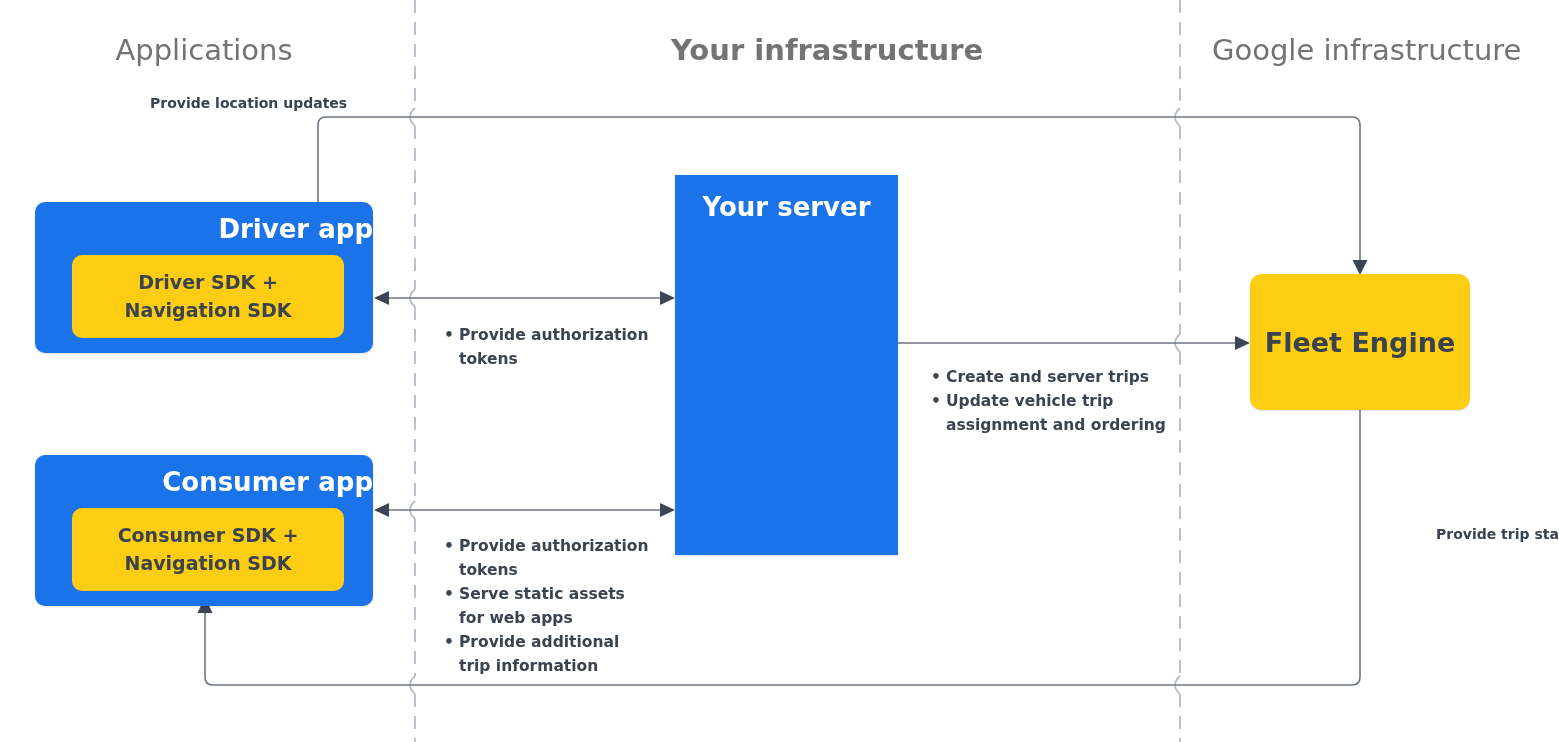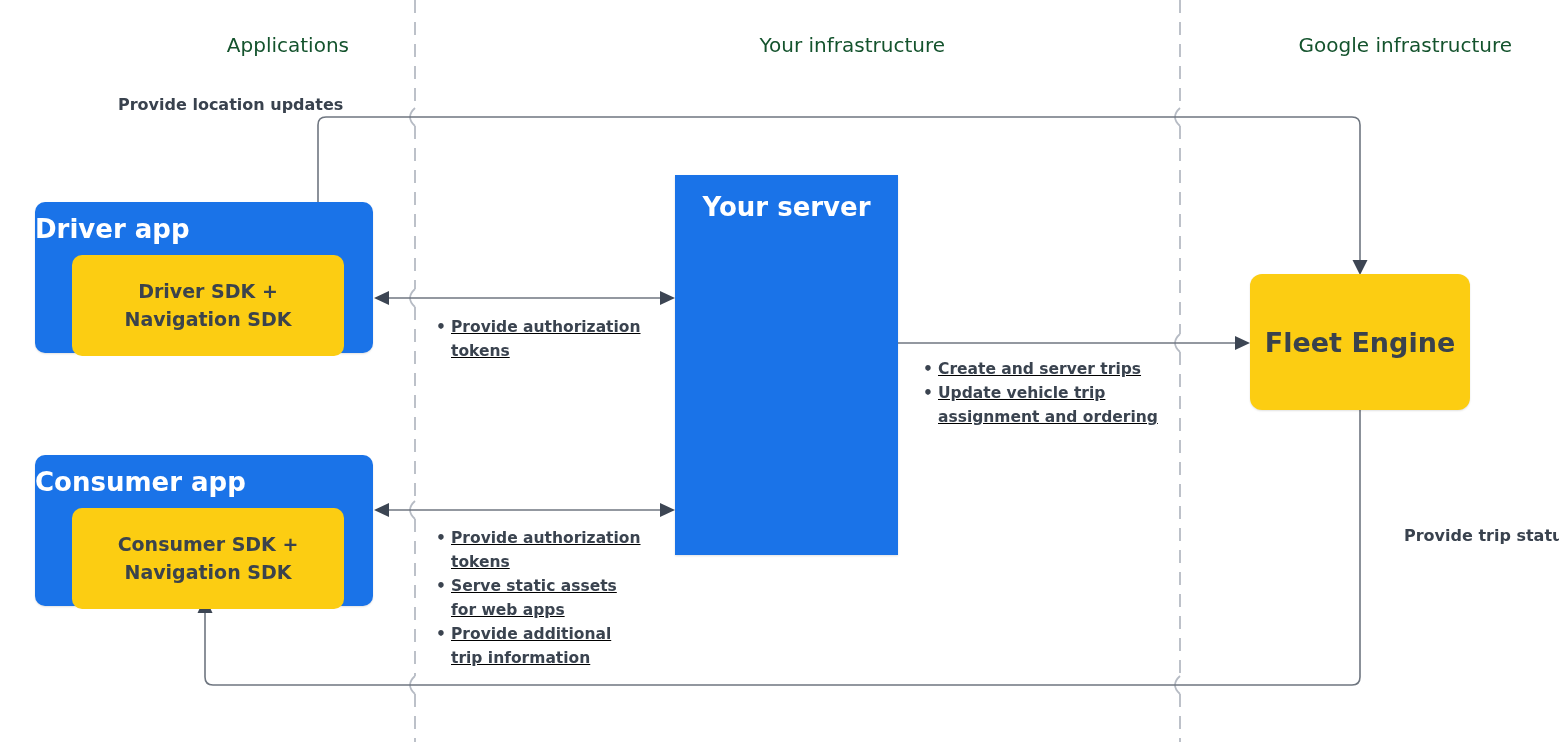--- a/index.html
+++ b/index.html
@@ -1,40 +1,40 @@
 <!DOCTYPE html>
 <html><head>
 <meta charset="utf-8">
 <style>
   html,body{margin:0;padding:0;background:#ffffff;}
   body{font-family:"DejaVu Sans","Liberation Sans",sans-serif;}
   #canvas{position:relative;width:1559px;height:742px;background:#ffffff;overflow:hidden;}
   #wires{position:absolute;left:0;top:0;width:1559px;height:742px;}
 
-  .col-header{position:absolute;font-size:20px;color:#14532d;text-align:right;white-space:nowrap;}
-  .edge-label{position:absolute;font-size:16px;font-weight:bold;color:#39424e;white-space:nowrap;}
+  .col-header{position:absolute;font-size:29px;color:#737373;text-align:center;white-space:nowrap;}
+  .edge-label{position:absolute;font-size:14px;font-weight:bold;color:#39424e;white-space:nowrap;margin-left:32px;}
 
   .app-box{position:absolute;width:338px;height:151px;background:#1a73e8;border-radius:10px;
            box-shadow:0 1px 2px rgba(0,0,0,0.12);}
-  .app-title{color:#ffffff;font-size:26px;font-weight:bold;text-align:left;margin-top:12px;}
-  .sdk-box{position:absolute;left:37px;top:53px;width:272px;height:101px;background:#fccd12;
+  .app-title{color:#ffffff;font-size:26px;font-weight:bold;text-align:right;margin-top:12px;}
+  .sdk-box{position:absolute;left:37px;top:53px;width:272px;height:83px;background:#fccd12;
            border-radius:10px;display:flex;align-items:center;justify-content:center;}
   .sdk-label{font-size:19px;font-weight:bold;color:#3b434c;text-align:center;line-height:1.45;
              white-space:pre-line;}
 
   .server-box{position:absolute;left:675px;top:175px;width:223px;height:380px;background:#1a73e8;
               border-radius:0;box-shadow:0 1px 2px rgba(0,0,0,0.12);}
   .server-title{color:#ffffff;font-size:26px;font-weight:bold;text-align:center;margin-top:17px;}
 
   .fleet-box{position:absolute;left:1250px;top:274px;width:220px;height:136px;background:#fccd12;
              border-radius:12px;display:flex;align-items:center;justify-content:center;
              box-shadow:0 1px 2px rgba(0,0,0,0.12);}
   .fleet-title{font-size:27px;font-weight:bold;color:#39424d;text-align:right;}
 
-  ul.edge-list{position:absolute;list-style:none;margin:8px;padding:0;text-decoration:underline;}
+  ul.edge-list{position:absolute;list-style:none;margin:16px;padding:0;}
   ul.edge-list li{position:relative;padding-left:15px;font-size:15.5px;font-weight:bold;
                   color:#3a434f;line-height:24px;white-space:pre-line;}
   ul.edge-list li::before{content:"\2022";position:absolute;left:0;top:0;}
   #list-driver-server{left:428px;top:307px;width:230px;}
   #list-consumer-server{left:428px;top:518px;width:230px;}
   #list-server-fleet{left:915px;top:349px;width:270px;}
 </style>
 </head>
 <body>
 
@@ -74,21 +74,21 @@
       <polygon points="1250,343 1235,336 1235,350" fill="#3c4553"></polygon>
     </g>
 
     <g>
       <path d="M1360 410 L1360 677 Q1360 685 1352 685 L213 685 Q205 685 205 677 L205 612" stroke="#6f7680" stroke-width="1.6" fill="none"></path>
       <polygon points="205,597 197.5,613 212.5,613" fill="#3c4553"></polygon>
     </g>
   </svg>
 
   <div class="col-header" style="left:59px;top:33px;width:290px;">Applications</div>
-  <div class="col-header" style="left:645px;top:33px;width:300px;">Your infrastructure</div>
+  <div class="col-header" style="left:671px;top:33px;width:300px;font-weight:bold;">Your infrastructure</div>
   <div class="col-header" style="left:1212px;top:33px;width:300px;">Google infrastructure</div>
 
   <div class="edge-label" style="left:118px;top:95px;">Provide location updates</div>
   <div class="edge-label" style="left:1404px;top:526px;">Provide trip status</div>
 
   <div class="app-box" style="left:35px;top:202px;">
     <div class="app-title">Driver app</div>
     <div class="sdk-box">
       <div class="sdk-label">Driver SDK +
 Navigation SDK</div>

